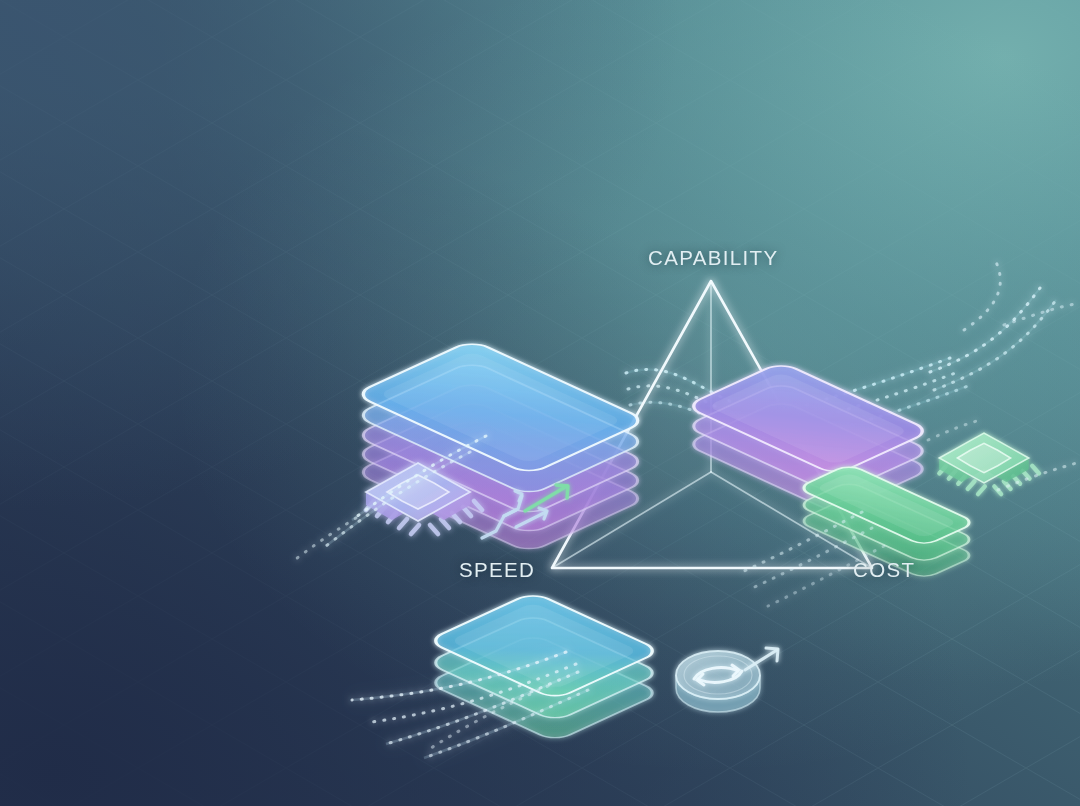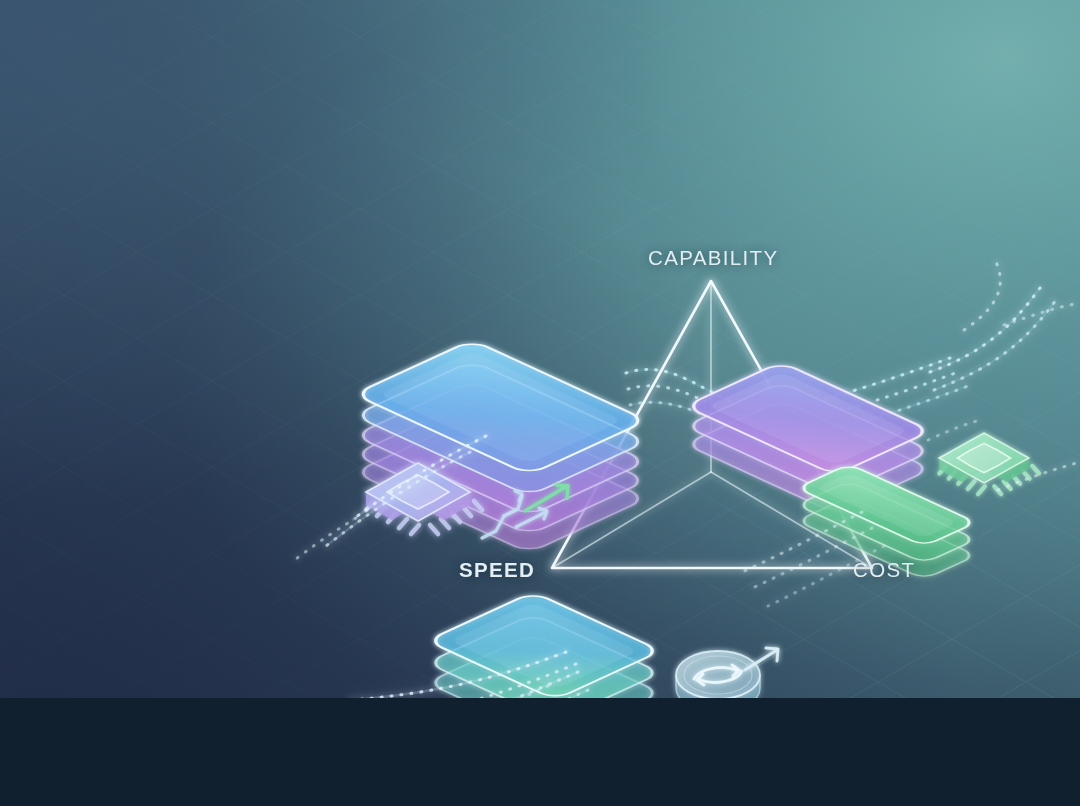--- a/index.html
+++ b/index.html
@@ -4,21 +4,21 @@
 <title>Trade-off Triangle</title>
 <style>
   html, body {
     margin: 0;
     padding: 0;
     background: #11202e;
   }
   #stage {
     position: relative;
     width: 1080px;
-    height: 698px;
+    height: 806px;
     overflow: hidden;
     font-family: "Liberation Sans", sans-serif;
   }
   #stage svg.layer {
     position: absolute;
     left: 0;
     top: 0;
     width: 1080px;
     height: 806px;
     display: block;
@@ -28,21 +28,21 @@
     color: #e2eef2;
     font-family: "Liberation Sans", sans-serif;
     font-size: 20.5px;
     letter-spacing: 1.35px;
     font-weight: 400;
     white-space: nowrap;
     text-shadow: 0 0 10px rgba(10,30,40,0.55);
     user-select: none;
   }
   #label-capability { left: 648px; top: 246px; }
-  #label-speed      { left: 459px; top: 558px; font-weight: bold; }
+  #label-speed      { left: 459px; top: 558px; }
   #label-cost       { left: 853px; top: 558px; }
 </style>
 </head>
 <body>
 
 <div id="stage">
 
   <svg class="layer" id="bg-layer" viewBox="0 0 1080 806" preserveAspectRatio="none">
     <defs>
       <linearGradient id="gMain" x1="0" y1="1" x2="1" y2="0">

